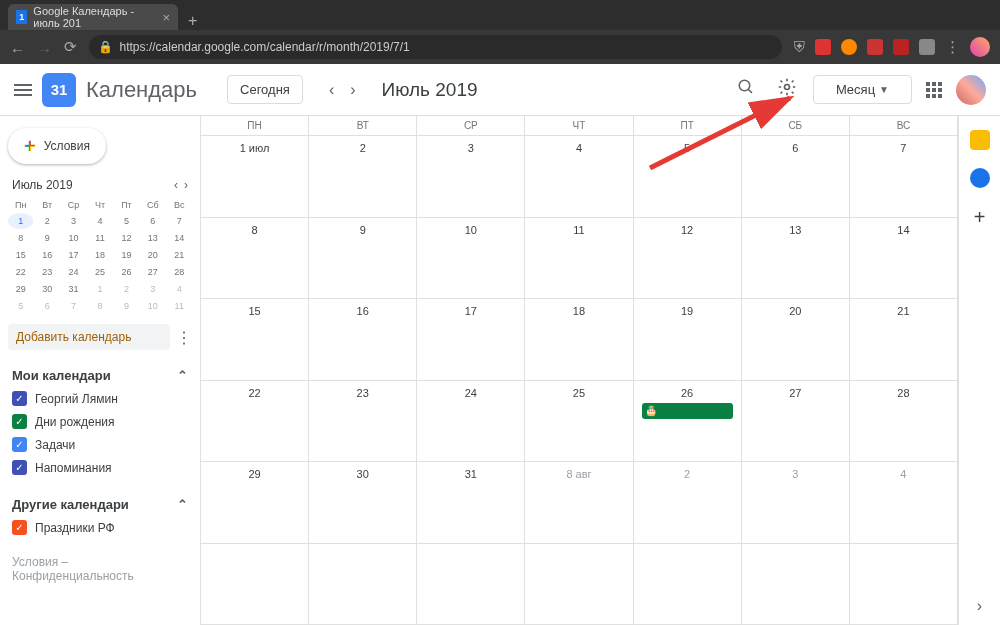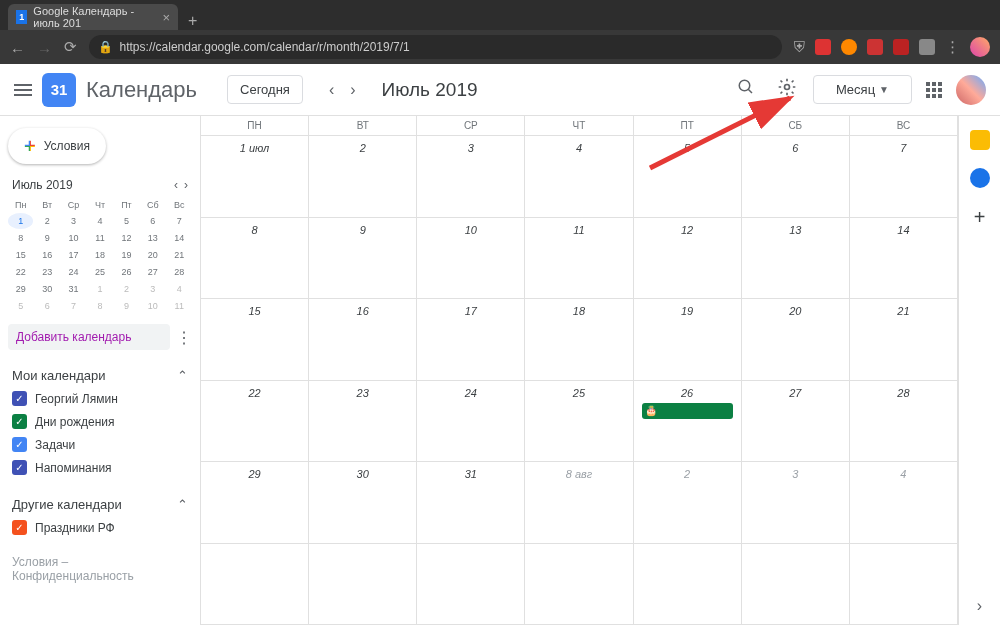--- a/index.html
+++ b/index.html
@@ -44,38 +44,38 @@
 .mini-header { display: flex; align-items: center; justify-content: space-between; margin-bottom: 6px; padding: 0 4px; }
 .mini-title { font-size: 12px; font-weight: 500; }
 .mini-nav { display: flex; gap: 6px; color: #5f6368; }
 .mini-nav span { cursor: pointer; }
 .mini-grid { display: grid; grid-template-columns: repeat(7,1fr); text-align: center; font-size: 9px; color: #70757a; gap: 1px; }
 .mini-grid .dh { font-weight: 500; padding: 2px 0; }
 .mini-grid .dc { padding: 3px 0; cursor: pointer; border-radius: 50%; }
 .mini-grid .dc.today { background: #e8f0fe; color: #1a73e8; }
 .mini-grid .dc.other { color: #bbb; }
 .add-cal-row { display: flex; align-items: center; margin-top: 10px; gap: 6px; }
-.add-cal { background: #f1f3f4; padding: 6px 8px; border-radius: 4px; font-size: 12px; color: #a21caf; flex: 1; }
+.add-cal { background: #f1f3f4; padding: 6px 8px; border-radius: 4px; font-size: 12px; color: #a16207; flex: 1; }
 .more-dots { color: #5f6368; cursor: pointer; font-size: 16px; }
-.section-hdr { display: flex; align-items: center; justify-content: space-between; margin-top: 14px; padding: 4px; font-size: 13px; font-weight: 400; cursor: pointer; }
+.section-hdr { display: flex; align-items: center; justify-content: space-between; margin-top: 14px; padding: 4px; font-size: 13px; font-weight: 700; cursor: pointer; }
 .section-hdr .chev { color: #5f6368; }
 .cal-item { display: flex; align-items: center; gap: 8px; padding: 4px; font-size: 12px; }
 .cb { width: 15px; height: 15px; border-radius: 3px; display: flex; align-items: center; justify-content: center; color: #fff; font-size: 10px; }
 .footer-links { margin-top: 16px; font-size: 12px; color: #9aa0a6; padding: 0 4px; }
 
 
 .cal-wrap { flex: 1; display: flex; }
 .cal-grid { flex: 1; display: flex; flex-direction: column; border-left: 1px solid #e0e0e0; }
 .day-headers { display: grid; grid-template-columns: repeat(7,1fr); border-bottom: 1px solid #e0e0e0; }
 .day-headers div { text-align: center; font-size: 10px; color: #70757a; padding: 4px 0; border-right: 1px solid #e0e0e0; }
 .weeks { flex: 1; display: grid; grid-template-rows: repeat(6,1fr); }
 .week { display: grid; grid-template-columns: repeat(7,1fr); border-bottom: 1px solid #e0e0e0; }
 .day { border-right: 1px solid #e0e0e0; padding: 4px; text-align: center; font-size: 11px; color: #3c4043; position: relative; }
 .day.other { color: #9aa0a6; }
-.day .num { display: inline-block; padding: 2px 4px; font-style: italic; }
+.day .num { display: inline-block; padding: 2px 4px; }
 .event { background: #0b8043; border-radius: 3px; height: 16px; margin: 2px 4px 0 4px; display: flex; align-items: center; padding-left: 4px; }
 .event .cake { color: #fff; font-size: 10px; }
 .right-rail { width: 42px; border-left: 1px solid #e0e0e0; display: flex; flex-direction: column; align-items: center; padding-top: 14px; gap: 18px; }
 .rail-icon { width: 20px; height: 20px; border-radius: 4px; cursor: pointer; }
 .rail-plus { font-size: 20px; color: #3c4043; cursor: pointer; }
 .rail-chev { margin-top: auto; margin-bottom: 10px; color: #5f6368; cursor: pointer; }
 
 
 .arrow-annot { position: absolute; pointer-events: none; }
 </style>

